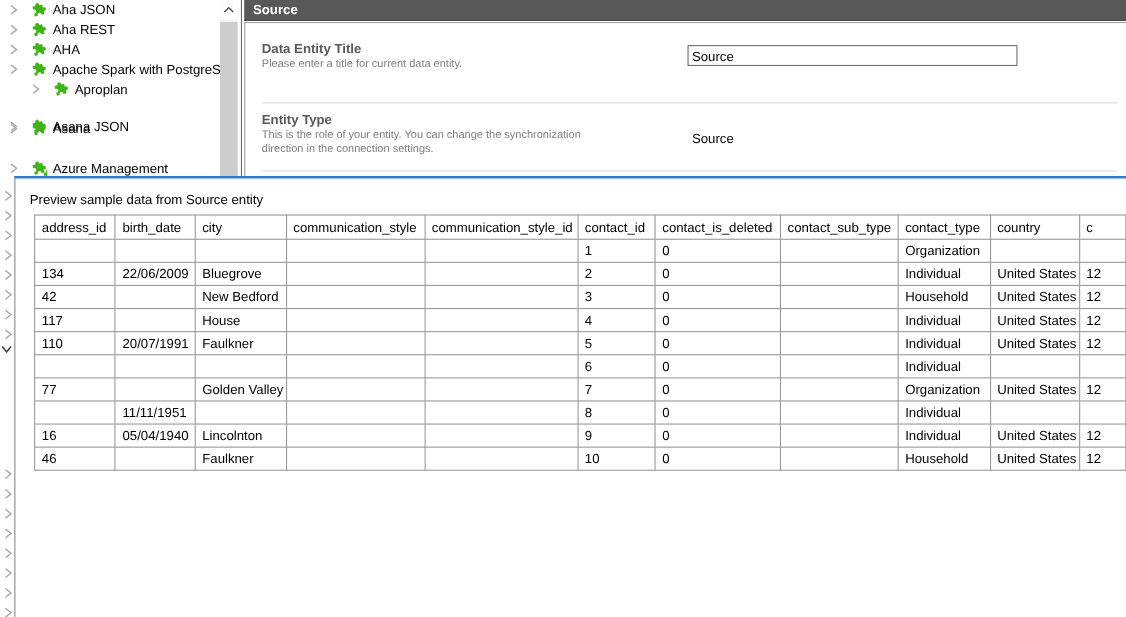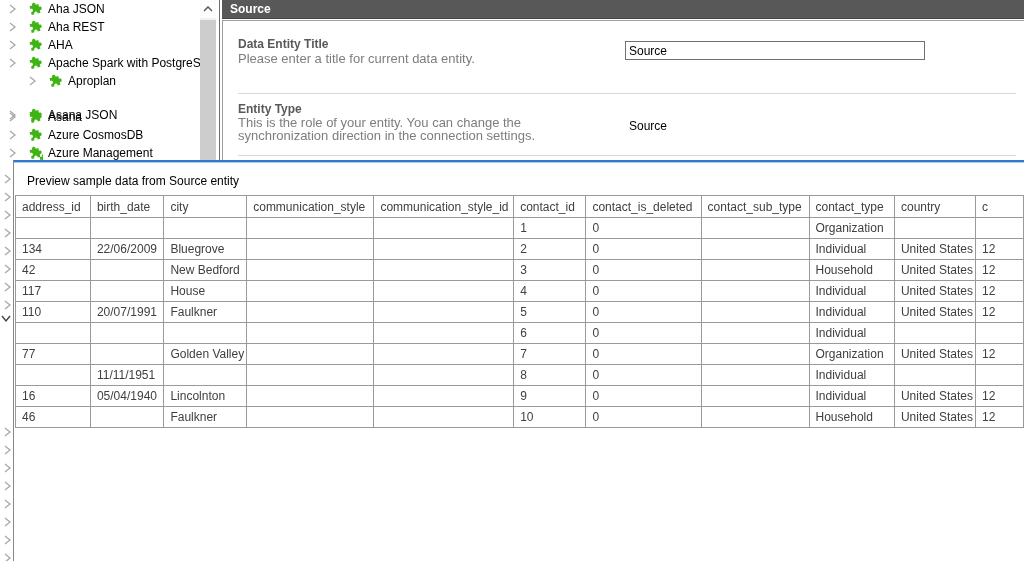--- a/index.html
+++ b/index.html
@@ -29,39 +29,39 @@
   .splitter { position:absolute; left:219px; top:0; width:1px; height:161px; background:#6e6e6e; }
 
   
   .entity-panel { position:absolute; left:222px; top:0; width:802px; height:161px; }
   .panel-header { position:absolute; left:0; top:0; width:802px; height:19px; background:#585858;
                   border-bottom:1px solid #454545; color:#fff; font-size:12px; font-weight:bold;
                   display:flex; align-items:center; padding-left:8px; }
   .panel-body { position:absolute; left:0; top:20px; width:802px; height:141px; background:#fff;
                 border-top:1px solid #9f9f9f; border-left:1px solid #9f9f9f; }
   .sec-title { position:absolute; left:15px; font-size:12px; font-weight:bold; color:#595959; }
-  .sec-desc  { position:absolute; left:15px; font-size:13px; color:#7d7d7d; line-height:13px; }
+  .sec-desc  { position:absolute; left:15px; font-size:10px; color:#7d7d7d; line-height:13px; }
   .t1 { top:16px; } .d1 { top:31px; width:420px; }
   .t2 { top:81px; } .d2 { top:95px; width:310px; }
   .title-input { position:absolute; left:402px; top:20px; width:300px; height:19px;
                  border:1px solid #707070; font-family:"Liberation Sans",sans-serif;
                  font-size:12px; padding:0 3px; color:#000; background:#fff; }
   .type-value { position:absolute; left:406px; top:98px; font-size:12px; color:#000; }
   .hdivider { position:absolute; left:15px; right:8px; height:1px; background:#d9d9d9; }
   .hd1 { top:72px; } .hd2 { top:134px; }
 
   
   .preview-panel { position:absolute; left:13px; top:160px; width:1011px; height:401px;
                    background:#fff; z-index:5; overflow:hidden;
                    border-top:2px solid #3279cc; border-left:1px solid #888;
                    box-shadow: inset 0 1px 0 #a8cdf0; padding-left: 36px; }
   .preview-title { position:absolute; left:13px; top:12px; font-size:12px; color:#000; white-space:nowrap; }
 
-  table.grid { position:absolute; left:1px; top:33px; border-collapse:collapse; table-layout:fixed;
-               font-size:12px; color:#404040; background:#fff; }
+  table.grid { position:absolute; left:17px; top:33px; border-collapse:collapse; table-layout:fixed;
+               font-size:12px; color:#000000; background:#fff; }
   table.grid th, table.grid td { border:1px solid #9a9a9a; height:21px; padding:0 2px 0 6px;
                text-align:left; font-weight:normal; white-space:nowrap; overflow:hidden; }
   table.grid th { height:22px; }
 </style>
 </head>
 <body>
 
 <div id="screen">
 
   <div class="tree">
@@ -134,31 +134,20 @@
       <div class="tree-item" style="top: 108px;">
         <span class="tree-chevron">
           <svg width="10" height="12">
             <polyline points="3,2 8,6 3,10" fill="none" stroke="#a8a8a8" stroke-width="1.3"></polyline>
           </svg>
         </span>
         <svg class="tree-icon" viewBox="0 0 16 16" width="16" height="15">
           <path transform="rotate(-14 8 8)" fill="#3eb514" d="M3.2 3.2 h3 a1.9 1.9 0 1 1 3.6 0 h3 v3 a1.9 1.9 0 1 1 0 3.6 v3 h-3 a1.9 1.9 0 1 0 -3.6 0 h-3 v-3 a1.9 1.9 0 1 0 0 -3.6 z"></path>
         </svg>
         <span class="tree-label">Asana</span>
-      </div>
-      <div class="tree-item" style="top: 126px;">
-        <span class="tree-chevron">
-          <svg width="10" height="12">
-            <polyline points="3,2 8,6 3,10" fill="none" stroke="#a8a8a8" stroke-width="1.3"></polyline>
-          </svg>
-        </span>
-        <svg class="tree-icon" viewBox="0 0 16 16" width="16" height="15">
-          <path transform="rotate(-14 8 8)" fill="#3eb514" d="M3.2 3.2 h3 a1.9 1.9 0 1 1 3.6 0 h3 v3 a1.9 1.9 0 1 1 0 3.6 v3 h-3 a1.9 1.9 0 1 0 -3.6 0 h-3 v-3 a1.9 1.9 0 1 0 0 -3.6 z"></path>
-        </svg>
-        <span class="tree-label">Azure CosmosDB</span>
       </div>
       <div class="tree-item" style="top: 144px;">
         <span class="tree-chevron">
           <svg width="10" height="12">
             <polyline points="3,2 8,6 3,10" fill="none" stroke="#a8a8a8" stroke-width="1.3"></polyline>
           </svg>
         </span>
         <svg class="tree-icon" viewBox="0 0 16 16" width="16" height="15">
           <path transform="rotate(-14 8 8)" fill="#3eb514" d="M3.2 3.2 h3 a1.9 1.9 0 1 1 3.6 0 h3 v3 a1.9 1.9 0 1 1 0 3.6 v3 h-3 a1.9 1.9 0 1 0 -3.6 0 h-3 v-3 a1.9 1.9 0 1 0 0 -3.6 z"></path>
         </svg>

